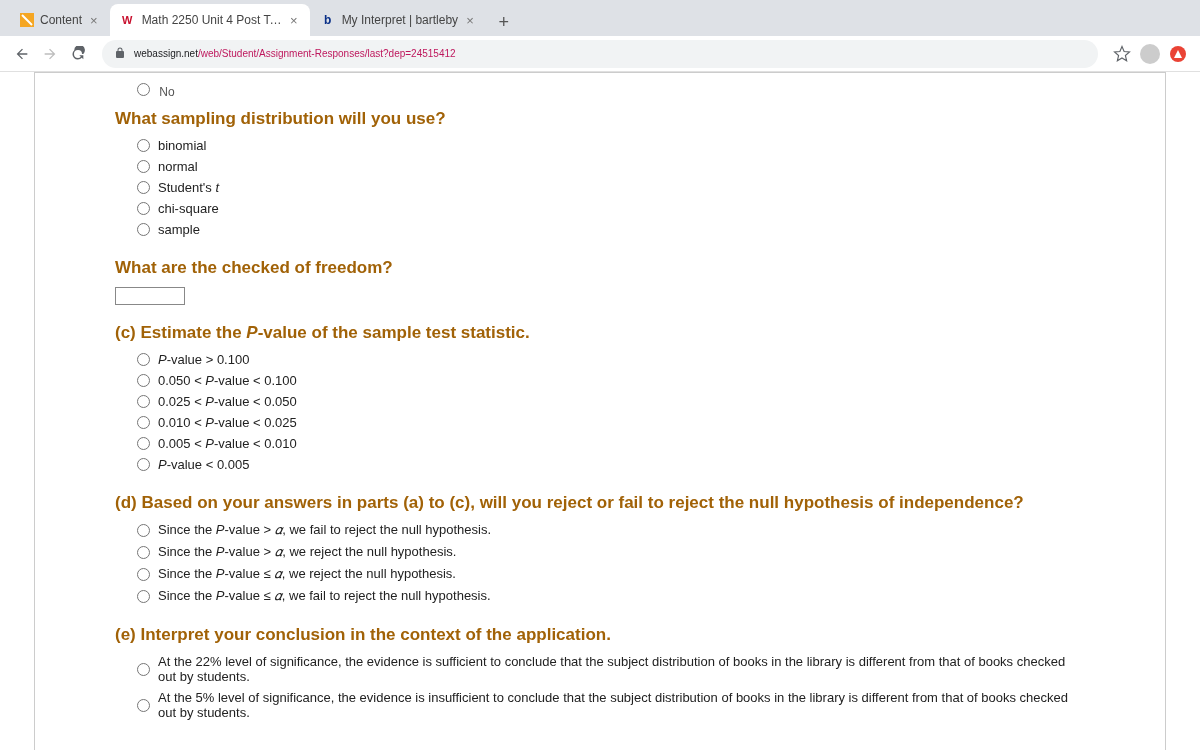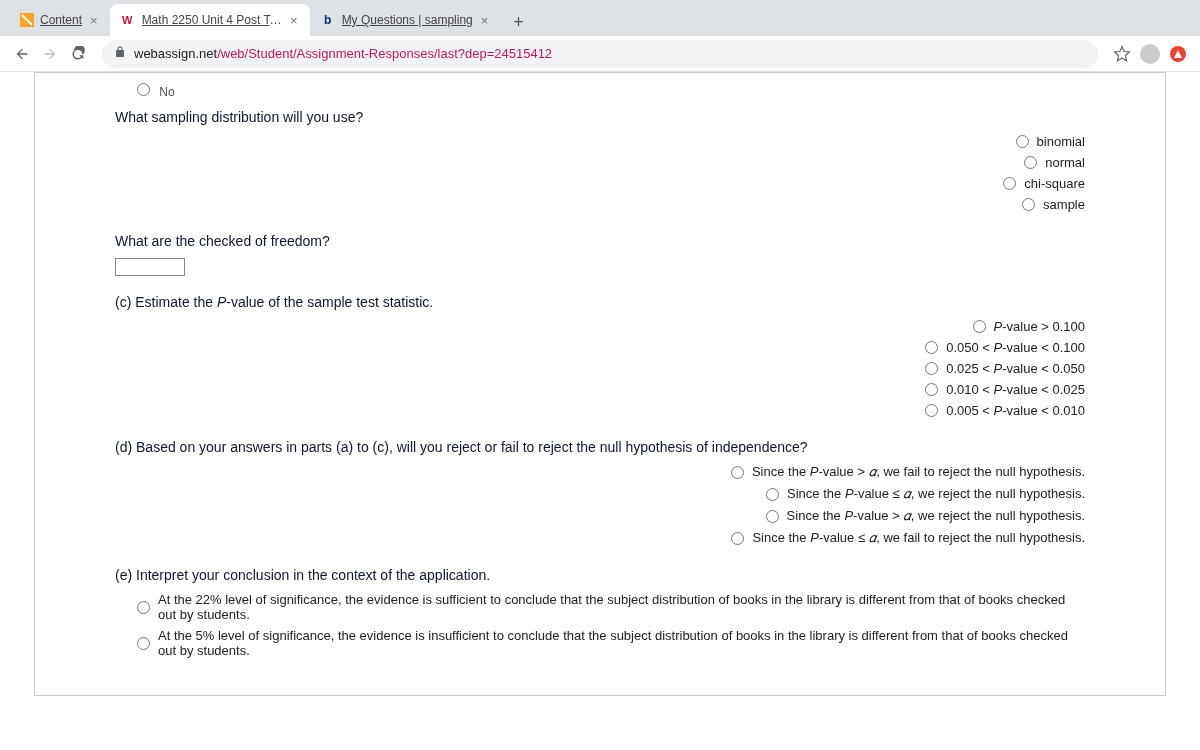--- a/index.html
+++ b/index.html
@@ -37,21 +37,20 @@
       width: 14px;
       height: 14px;
       margin-right: 6px;
       flex-shrink: 0;
     }
     .tab .title {
       white-space: nowrap;
       overflow: hidden;
       text-overflow: ellipsis;
       flex: 1;
-      text-decoration: underline;
     }
     .tab .close {
       margin-left: 8px;
       color: #777;
       font-size: 13px;
     }
     .new-tab {
       width: 28px;
       height: 28px;
       display: flex;
@@ -82,21 +81,21 @@
     }
     .url-bar {
       flex: 1;
       height: 28px;
       background: #f1f3f4;
       border-radius: 14px;
       display: flex;
       align-items: center;
       padding: 0 12px;
       margin: 0 10px;
-      font-size: 13px;
+      font-size: 10px;
       color: #555;
     }
     .url-bar .lock {
       margin-right: 8px;
       color: #666;
     }
     .url-domain { color: #202124; }
     .url-path { color: #be185d; }
     .addr-icon {
       width: 28px;
@@ -114,30 +113,30 @@
     .question-body {
       border: 1px solid #ccc;
       margin: 0 34px 20px 34px;
       padding-bottom: 16px;
       background: #fff;
     }
     .scroll-content {
       padding: 20px 80px 0 80px;
     }
     .q-text {
-      font-size: 14px;
-      color: #0f172a;
+      font-size: 17px;
+      color: #a16207;
       margin-bottom: 6px;
+      font-weight: bold;
     }
     .radio-item {
       display: flex;
       align-items: center;
       padding: 3px 0 3px 22px;
       font-size: 13px;
-      justify-content: flex-end;
     }
     .radio-item input[type="radio"] {
       margin-right: 8px;
       width: 13px;
       height: 13px;
     }
     .radio-label {
       color: #222;
     }
     .italic { font-style: italic; }
@@ -189,21 +188,21 @@
     </span>
     <span class="title">Math 2250 Unit 4 Post Test Re</span>
     <span class="close">×</span>
   </div>
   <div class="tab">
     <span class="favicon">
       <svg viewBox="0 0 14 14">
           <text x="2" y="11" font-size="12" font-weight="bold" fill="#092f87">b</text>
         </svg>
     </span>
-    <span class="title">My Questions | sampling</span>
+    <span class="title">My Interpret | bartleby</span>
     <span class="close">×</span>
   </div>
   <div class="new-tab">+</div>
 </div>
 
 <div class="chrome-addr">
   <div class="nav-btn">
     <svg width="16" height="16" viewBox="0 0 24 24">
         <path d="M20 11H7.8l5.6-5.6L12 4l-8 8 8 8 1.4-1.4L7.8 13H20z" fill="#5f6368"></path>
       </svg>
@@ -257,20 +256,24 @@
         <div class="radio-item">
             <input type="radio" name="samp" style="">
             <span class="radio-label">binomial</span>
           </div>
         <div class="radio-item">
             <input type="radio" name="samp" style="">
             <span class="radio-label">normal</span>
           </div>
         <div class="radio-item">
             <input type="radio" name="samp" style="">
+            <span class="radio-label">Student's <span class="italic">t</span></span>
+          </div>
+        <div class="radio-item">
+            <input type="radio" name="samp" style="">
             <span class="radio-label">chi-square</span>
           </div>
         <div class="radio-item">
             <input type="radio" name="samp" style="">
             <span class="radio-label">sample</span>
           </div>
       </div>
 
       <div class="section">
         <div class="q-text">What are the checked of freedom?</div>
@@ -292,35 +295,39 @@
             <span class="radio-label">0.025 &lt; <span class="italic">P</span>-value &lt; 0.050</span>
           </div>
         <div class="radio-item">
             <input type="radio" name="pc" style="">
             <span class="radio-label">0.010 &lt; <span class="italic">P</span>-value &lt; 0.025</span>
           </div>
         <div class="radio-item">
             <input type="radio" name="pc" style="">
             <span class="radio-label">0.005 &lt; <span class="italic">P</span>-value &lt; 0.010</span>
           </div>
+        <div class="radio-item">
+            <input type="radio" name="pc" style="">
+            <span class="radio-label"><span class="italic">P</span>-value &lt; 0.005</span>
+          </div>
       </div>
 
       <div class="section">
         <div class="q-text"><span>(d)</span> <span>Based on your answers in parts (a) to (c), will you reject or fail to reject the null hypothesis of independence?</span></div>
         <div class="radio-item">
             <input type="radio" name="pd" style="">
             <span class="radio-label">Since the <span class="italic">P</span>-value &gt; <span class="italic">𝛼</span>, we fail to reject the null hypothesis.</span>
           </div>
         <div class="radio-item">
             <input type="radio" name="pd" style="">
+            <span class="radio-label">Since the <span class="italic">P</span>-value &gt; <span class="italic">𝛼</span>, we reject the null hypothesis.</span>
+          </div>
+        <div class="radio-item">
+            <input type="radio" name="pd" style="">
             <span class="radio-label">Since the <span class="italic">P</span>-value ≤ <span class="italic">𝛼</span>, we reject the null hypothesis.</span>
-          </div>
-        <div class="radio-item">
-            <input type="radio" name="pd" style="">
-            <span class="radio-label">Since the <span class="italic">P</span>-value &gt; <span class="italic">𝛼</span>, we reject the null hypothesis.</span>
           </div>
         <div class="radio-item">
             <input type="radio" name="pd" style="">
             <span class="radio-label">Since the <span class="italic">P</span>-value ≤ <span class="italic">𝛼</span>, we fail to reject the null hypothesis.</span>
           </div>
       </div>
 
       <div class="section">
         <div class="q-text"><span>(e)</span> <span>Interpret your conclusion in the context of the application.</span></div>
         <div class="radio-item">

